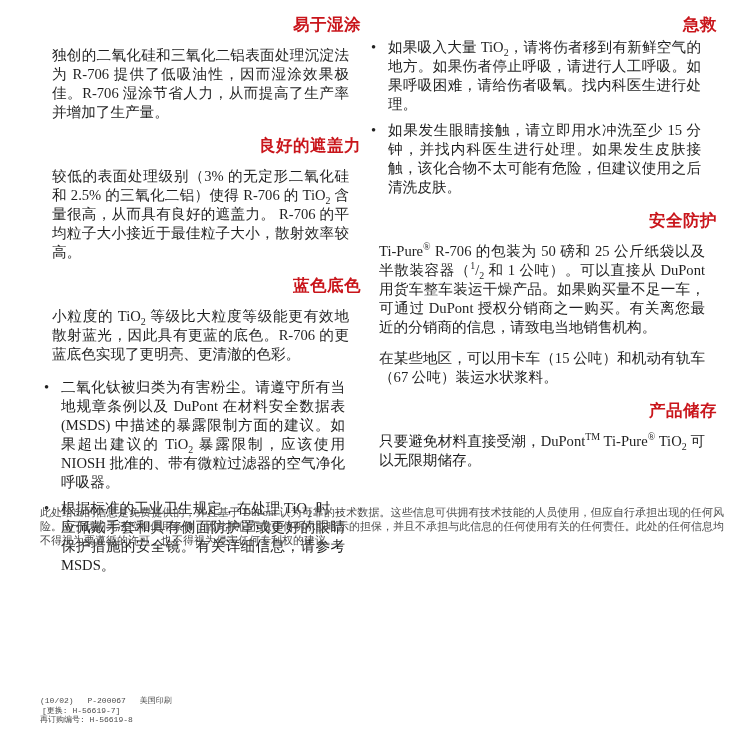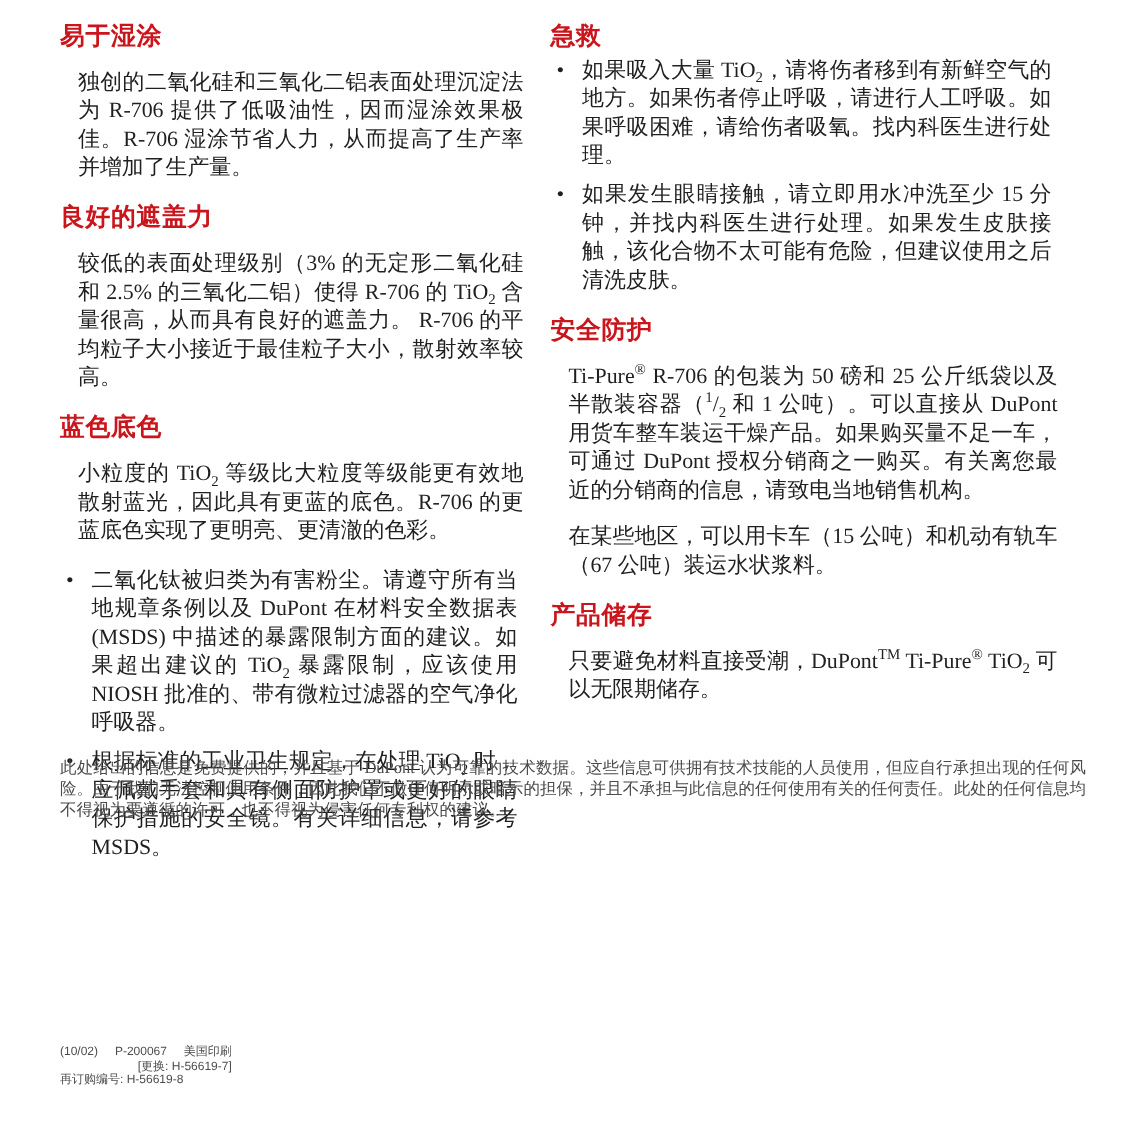--- a/index.html
+++ b/index.html
@@ -17,20 +17,21 @@
   .col-right { left: 367px; width: 350px; }
   .sec + .sec { margin-top: 14px; }
   .hd {
     margin: 0 0 4px 0;
     font-family: "Liberation Sans", "DejaVu Sans", sans-serif;
     font-weight: bold;
     font-size: 16.5px;
     line-height: 1.15;
     color: #c9151b;
     letter-spacing: 0.5px;
+    text-align: right;
   }
   .body {
     margin: 12px;
     font-size: 14.6px;
     line-height: 19px;
     text-align: justify;
   }
   .body + .body { margin-top: 11px; }
   ul.bullets { list-style: none; margin: 2px 16px 0 0; padding: 0; }
   ul.bullets li {
@@ -57,28 +58,28 @@
     margin: 0;
     font-size: 11px;
     line-height: 14px;
     color: #4b4b4b;
     text-align: justify;
   }
   .print-info {
     position: absolute;
     left: 40px;
     top: 696px;
-    font-family: Liberation Sans, sans-serif;
+    font-family: Liberation Mono, monospace;
     font-size: 8px;
     line-height: 9.5px;
     color: #4c4c4c;
   }
   .pi-line span { margin-right: 9px; }
   .pi-line span:last-child { margin-right: 0; }
-  .pi-indent { padding-left: 2px; text-align: right; }
+  .pi-indent { padding-left: 2px; }
 </style>
 </head>
 <body>
 
 <div class="page">
 
   <div class="col col-left">
     <section class="sec">
       <h2 class="hd">易于湿涂</h2>
       <p class="body">独创的二氧化硅和三氧化二铝表面处理沉淀法为 R-706 提供了低吸油性，因而湿涂效果极佳。R-706 湿涂节省人力，从而提高了生产率并增加了生产量。</p>

